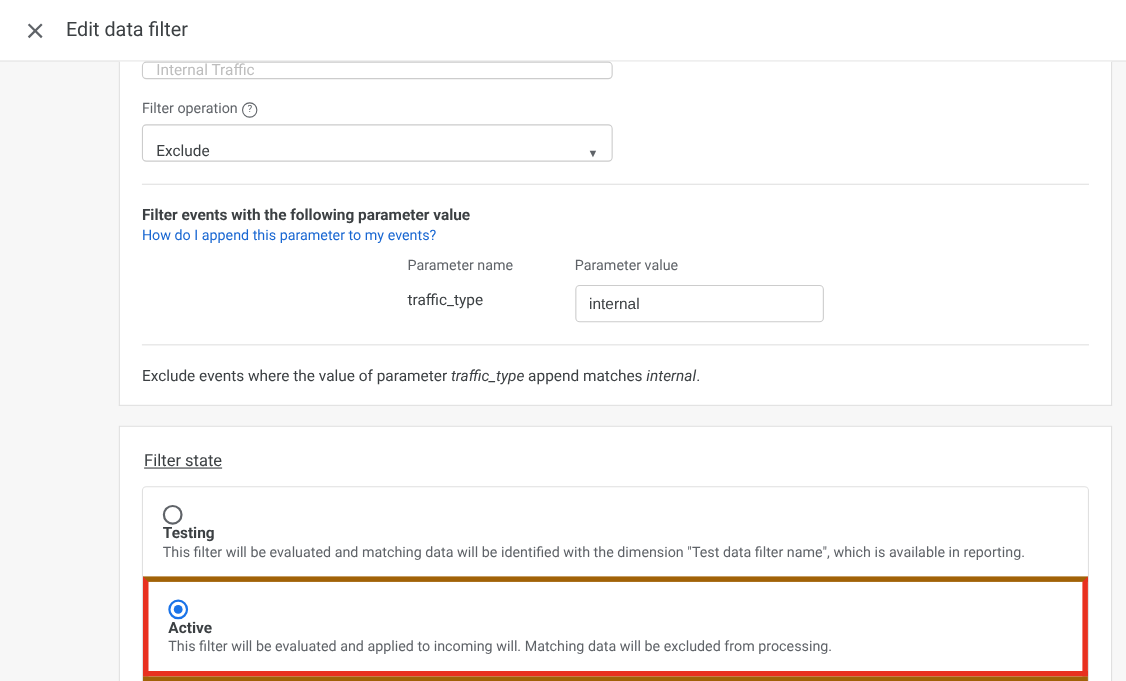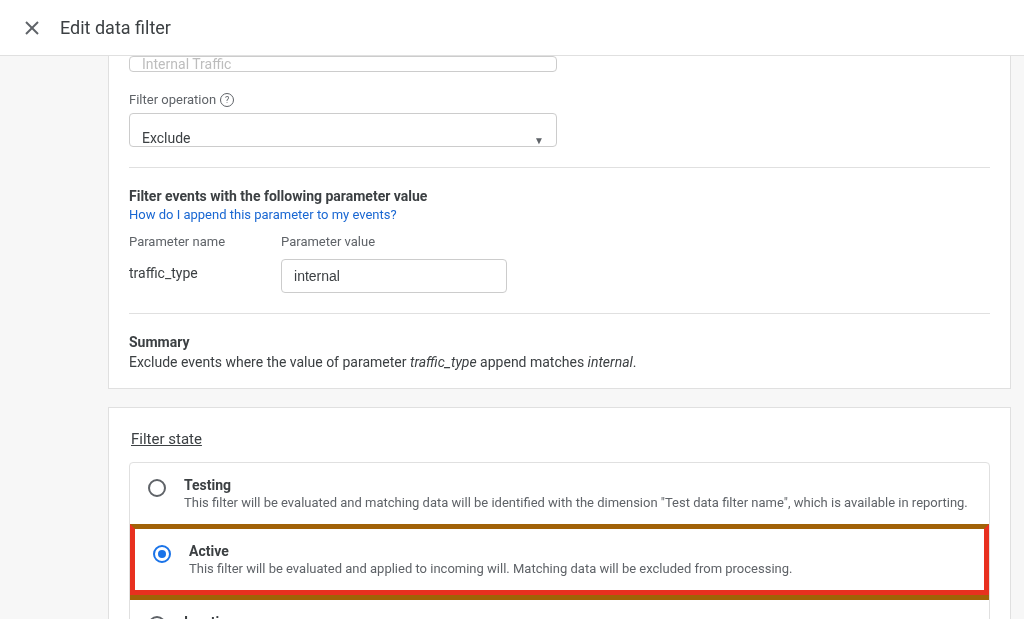--- a/index.html
+++ b/index.html
@@ -115,20 +115,21 @@
   }
   .link {
     color: #1967d2;
     font-size: 13px;
     cursor: pointer;
   }
   .param-row {
     display: flex;
     margin-top: 12px;
     gap: 56px;
+    justify-content: center;
   }
   .param-col-label {
     font-size: 13px;
     color: #5f6368;
     margin-bottom: 10px;
   }
   .param-name-val {
     font-size: 14px;
     color: #3c4043;
     padding-top: 6px;
@@ -156,20 +157,21 @@
   }
   .radio-group {
     border: 1px solid #e0e0e0;
     border-radius: 4px;
   }
   .radio-item {
     display: flex;
     align-items: flex-start;
     padding: 14px 18px;
     position: relative;
+    flex-direction: column;
   }
   .radio-item + .radio-item {
     border-top: 5px solid #a16207;
   }
   .radio-circle {
     width: 18px;
     height: 18px;
     border: 2px solid #5f6368;
     border-radius: 50%;
     margin-right: 18px;
@@ -242,21 +244,20 @@
           <div class="param-name-val">traffic_type</div>
         </div>
         <div>
           <div class="param-col-label">Parameter value</div>
           <input class="param-input" value="internal" style="">
         </div>
       </div>
 
       <div class="divider"></div>
 
-      <div class="section-title">Summary</div>
       <div class="summary-text">
         <span>Exclude events where the value of parameter </span><span class="italic">traffic_type</span><span> append matches </span><span class="italic">internal</span><span>.</span>
       </div>
     </div>
   </div>
 
   <div class="card2">
     <div class="filter-state-title">Filter state</div>
     <div class="radio-group">
 

